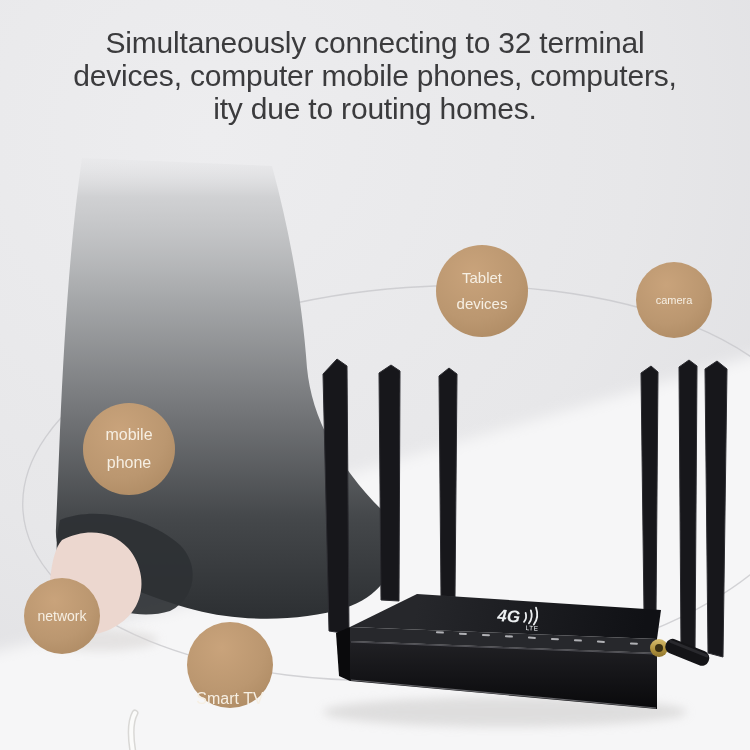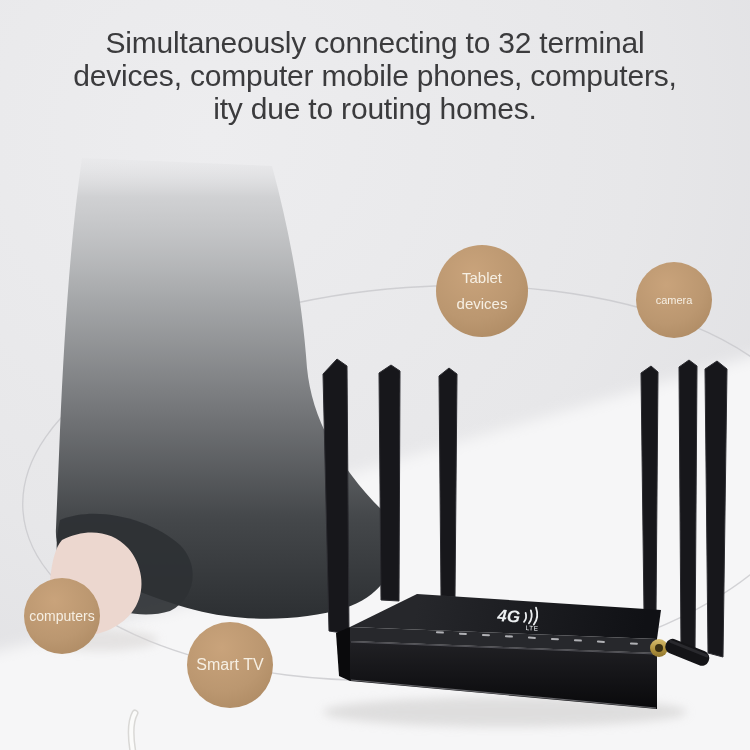--- a/index.html
+++ b/index.html
@@ -22,21 +22,21 @@
     background:radial-gradient(circle at 40% 30%, #c9a37b 0%, #bb9770 55%, #a8855e 100%);
     color:#f6efe3;display:flex;flex-direction:column;align-items:center;justify-content:center;
     text-align:center;
   }
   .circle span{display:block;}
   #lbl-tablet   {left:436px;top:245px;width:92px;height:92px;font-size:15px;line-height:26px;}
   #lbl-camera   {left:636px;top:262px;width:76px;height:76px;font-size:11px;}
   #lbl-switch   {left:273px;top:304px;width:66px;height:66px;font-size:15px;}
   #lbl-mobile   {left:83px; top:403px;width:92px;height:92px;font-size:16px;line-height:28px;}
   #lbl-notebook {left:24px; top:578px;width:76px;height:76px;font-size:14px;}
-  #lbl-smarttv  {left:187px;top:622px;width:86px;height:86px;font-size:16px;}
+  #lbl-smarttv  {left:187px;top:622px;width:86px;height:86px;font-size:16px;justify-content:flex-end;}
 </style>
 </head>
 <body>
 
 <div class="stage">
 
   <svg class="scene" viewBox="0 0 750 750">
     <defs>
       <radialGradient id="bgGrad" cx="28%" cy="18%" r="95%">
         <stop offset="0%" stop-color="#ededef"></stop>
@@ -163,20 +163,24 @@
     <div>ity due to routing homes.</div>
   </div>
 
   <div class="circle" id="lbl-tablet">
     <span>Tablet</span>
     <span>devices</span>
   </div>
   <div class="circle" id="lbl-camera">
     <span>camera</span>
   </div>
+  <div class="circle" id="lbl-mobile">
+    <span>mobile</span>
+    <span>phone</span>
+  </div>
   <div class="circle" id="lbl-notebook">
-    <span>computers</span>
+    <span>network</span>
   </div>
   <div class="circle" id="lbl-smarttv">
     <span>Smart TV</span>
   </div>
 
 </div>
 
 </body></html>

